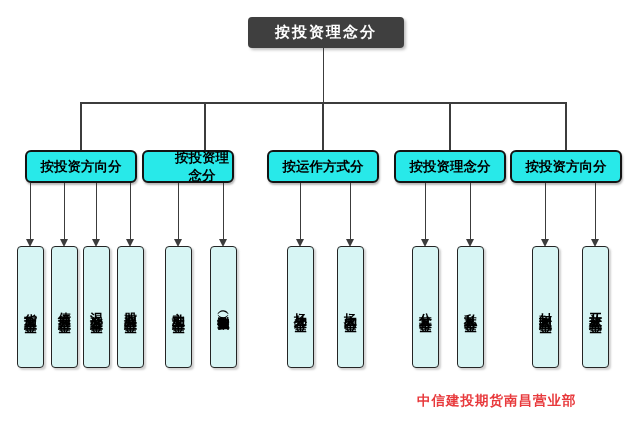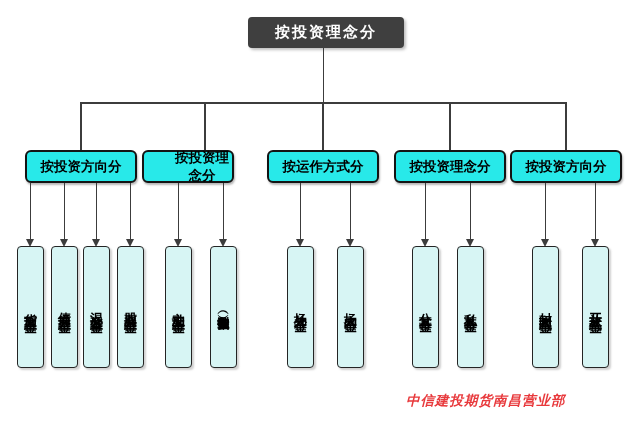--- a/index.html
+++ b/index.html
@@ -76,28 +76,27 @@
   .arrow-head{
     position:absolute;
     width:0;
     height:0;
     border-left:4.5px solid transparent;
     border-right:4.5px solid transparent;
     border-top:8.5px solid var(--line);
   }
   .footer{
     position:absolute;
-    left:406px;
+    left:417px;
     top:392px;
     color:var(--footer-text);
     font-size:13.5px;
     font-weight:bold;
     letter-spacing:1px;
     white-space:nowrap;
-    font-style:italic;
   }
 </style>
 </head>
 <body>
 
 <div id="stage">
   <div class="node title-box" style="left:248px;top:17px;width:156px;height:31px;">按投资理念分</div>
 
   <div class="line" style="left:322.5px;top:48px;width:1.5px;height:55px;"></div>
 

